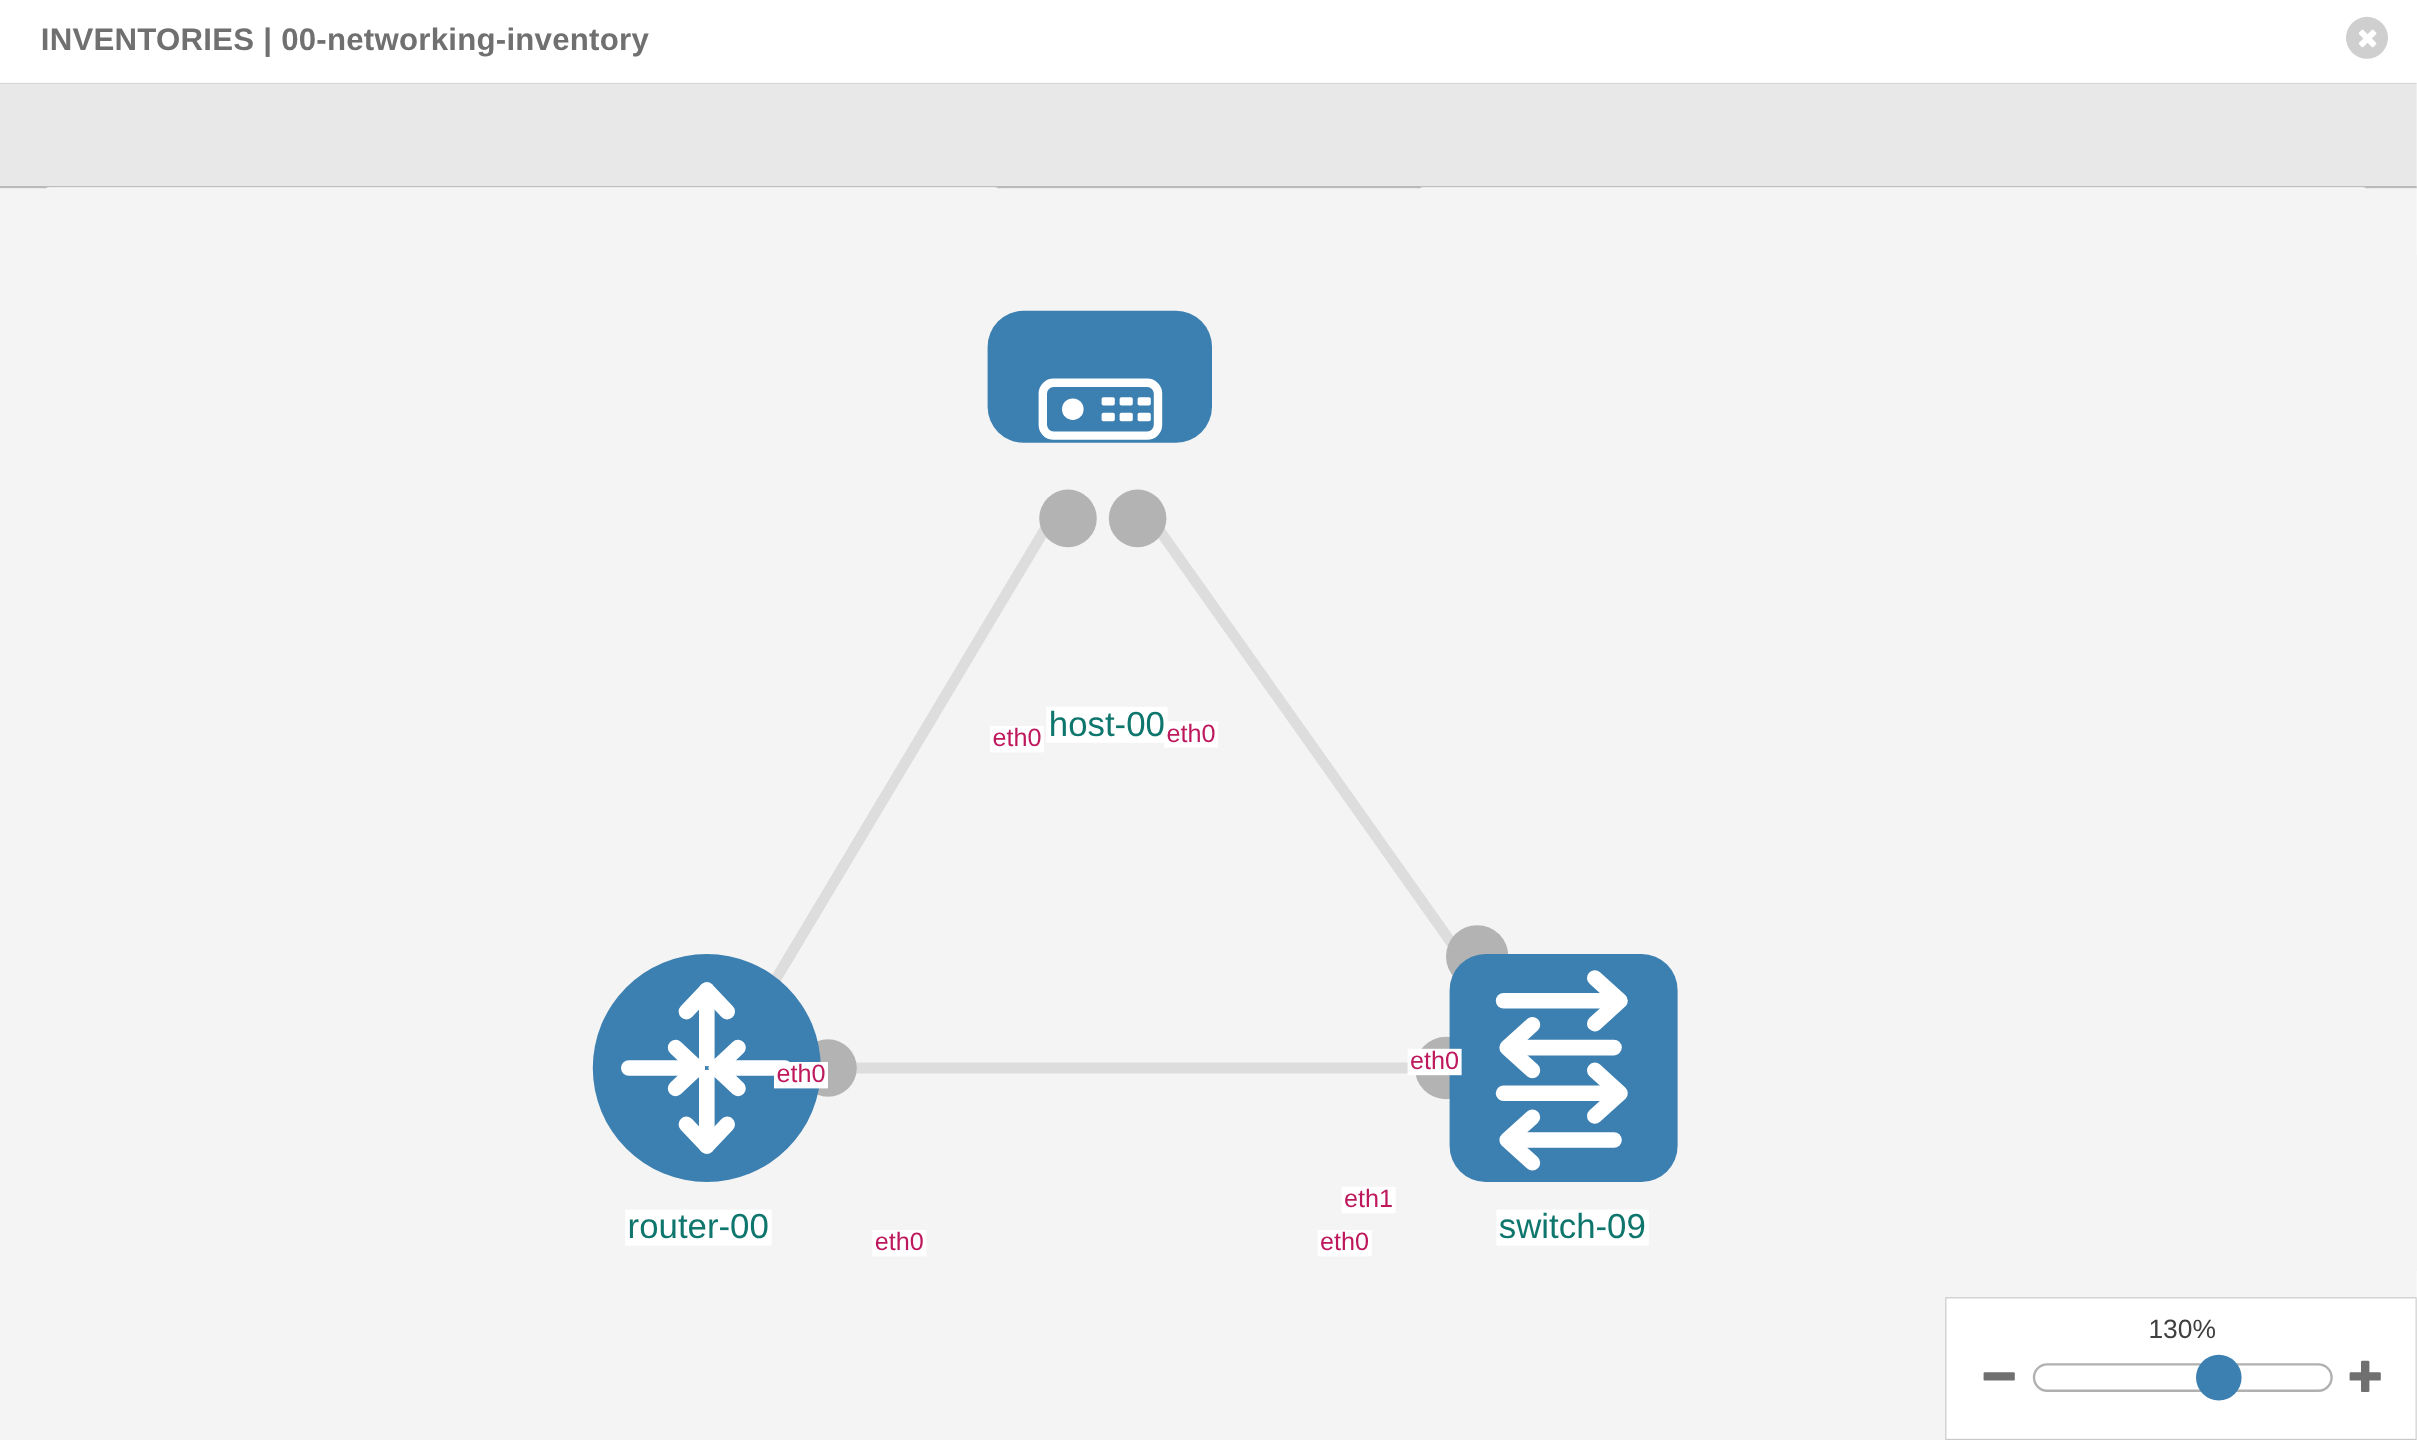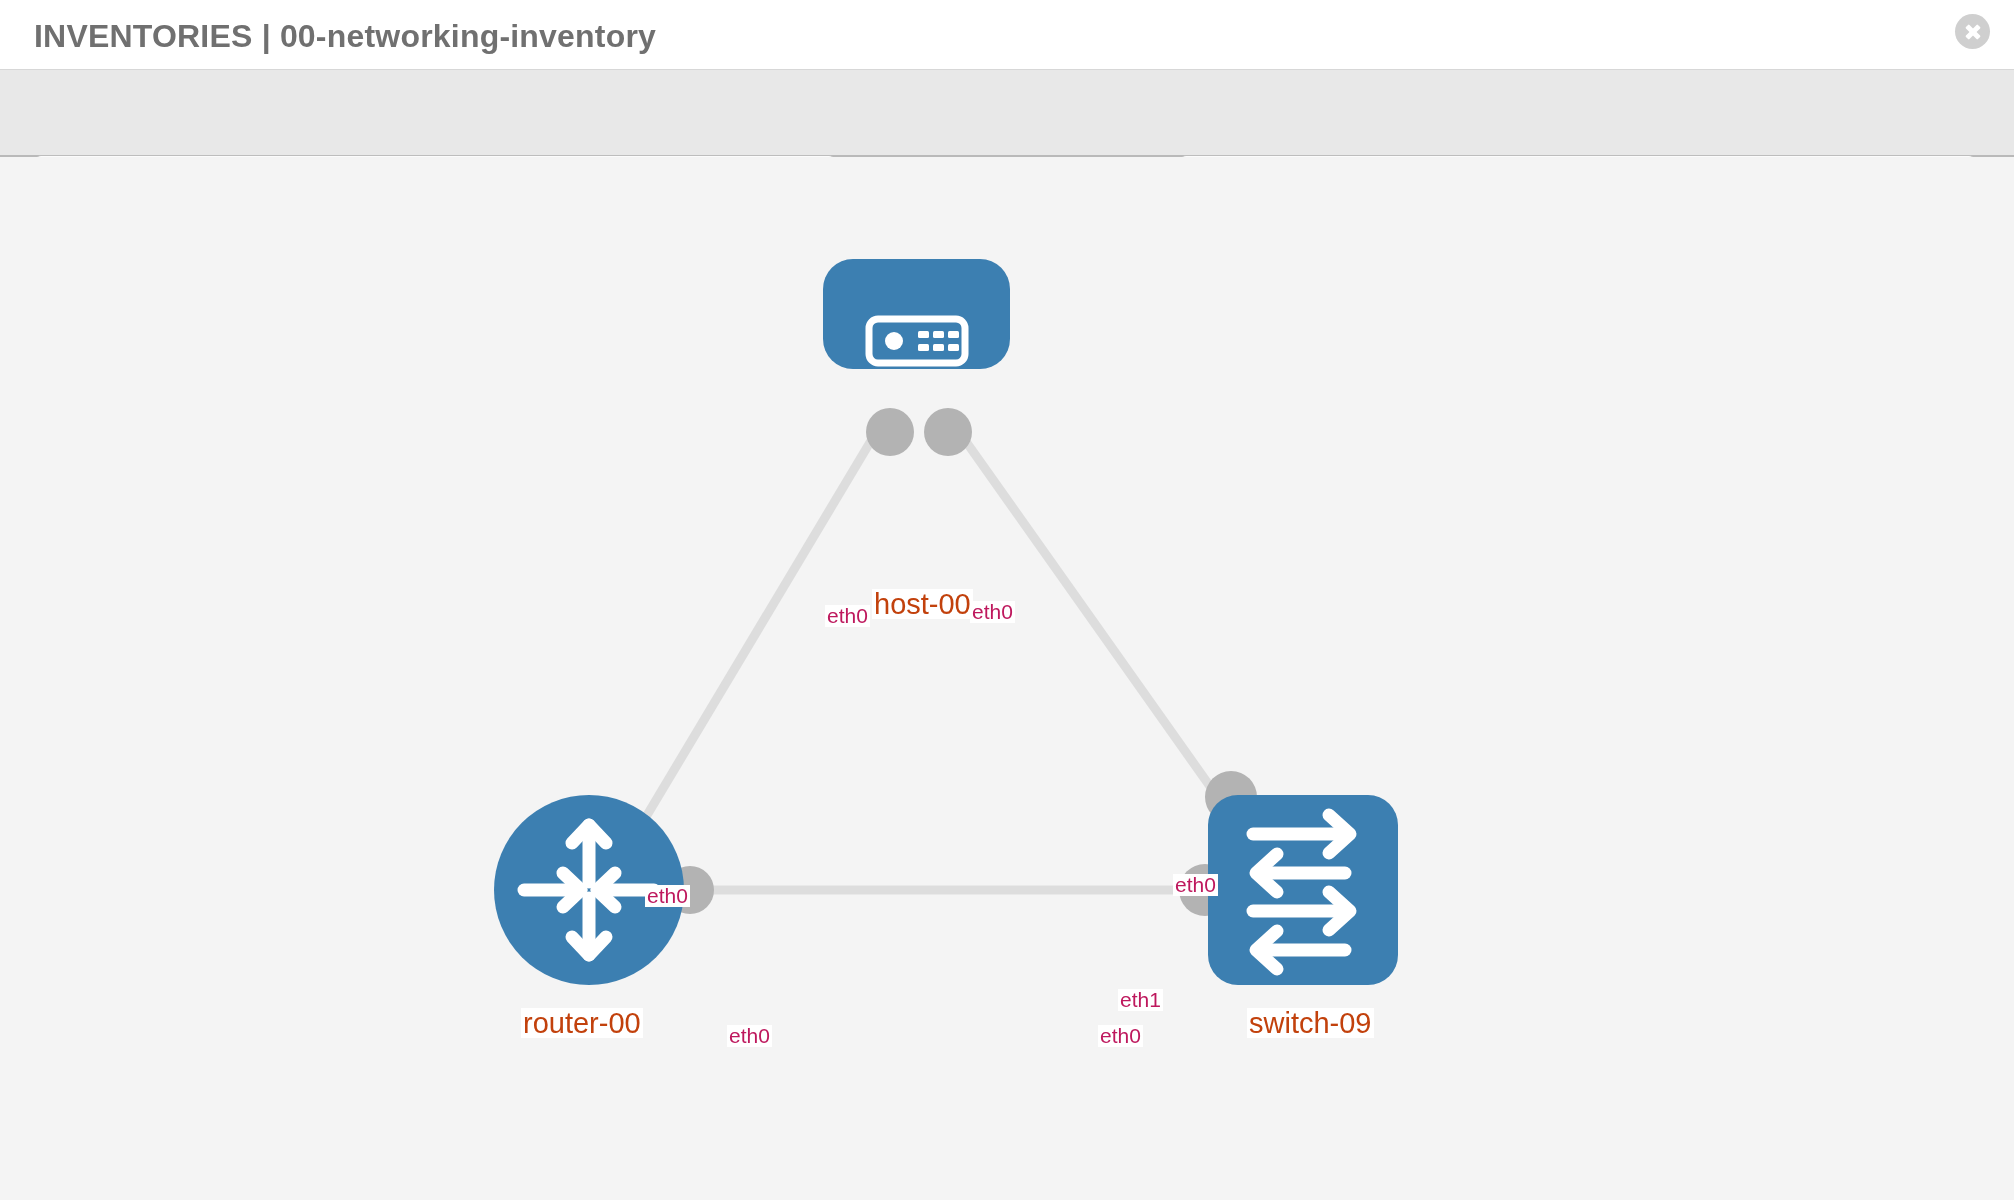--- a/index.html
+++ b/index.html
@@ -25,21 +25,21 @@
     left: 0; top: 0;
     width: 2014px;
     height: 70px;
     background: #ffffff;
     border-bottom: 1px solid #d7d7d7;
   }
   .header-title {
     position: absolute;
     left: 34px;
     top: 18px;
-    font-size: 32px;
+    font-size: 26px;
     font-weight: bold;
     color: #707070;
     letter-spacing: 0.2px;
     white-space: nowrap;
   }
   .close-btn {
     position: absolute;
     right: 24px;
     top: 14px;
     width: 35px;
@@ -122,21 +122,21 @@
     position: absolute;
     left: 0; top: 0;
     width: 2014px;
     height: 1043px;
   }
 
   
   .node-label {
     position: absolute;
     font-size: 29px;
-    color: #c2410c;
+    color: #0f766e;
     background: #ffffff;
     white-space: nowrap;
     padding: 0 2px;
     line-height: 1.05;
   }
   .edge-label {
     position: absolute;
     font-size: 21px;
     color: #be185d;
     background: #ffffff;
@@ -338,14 +338,22 @@
 
     <div class="edge-label" style="left:1173px; top:717px;">eth0</div>
 
     <div class="edge-label" style="left:727px; top:868px;">eth0</div>
 
     <div class="edge-label" style="left:1098px; top:868px;">eth0</div>
 
     <div class="edge-label" style="left:1118px; top:832px;">eth1</div>
   </div>
 
+  <div class="zoom-panel">
+    <div class="zoom-value">130%</div>
+    <div class="zoom-minus"></div>
+    <div class="zoom-track">
+      <div class="zoom-thumb" id="zoom-thumb" style="left: 62%;"></div>
+    </div>
+    <div class="zoom-plus"></div>
+  </div>
 
 </div>
 
 </body></html>

